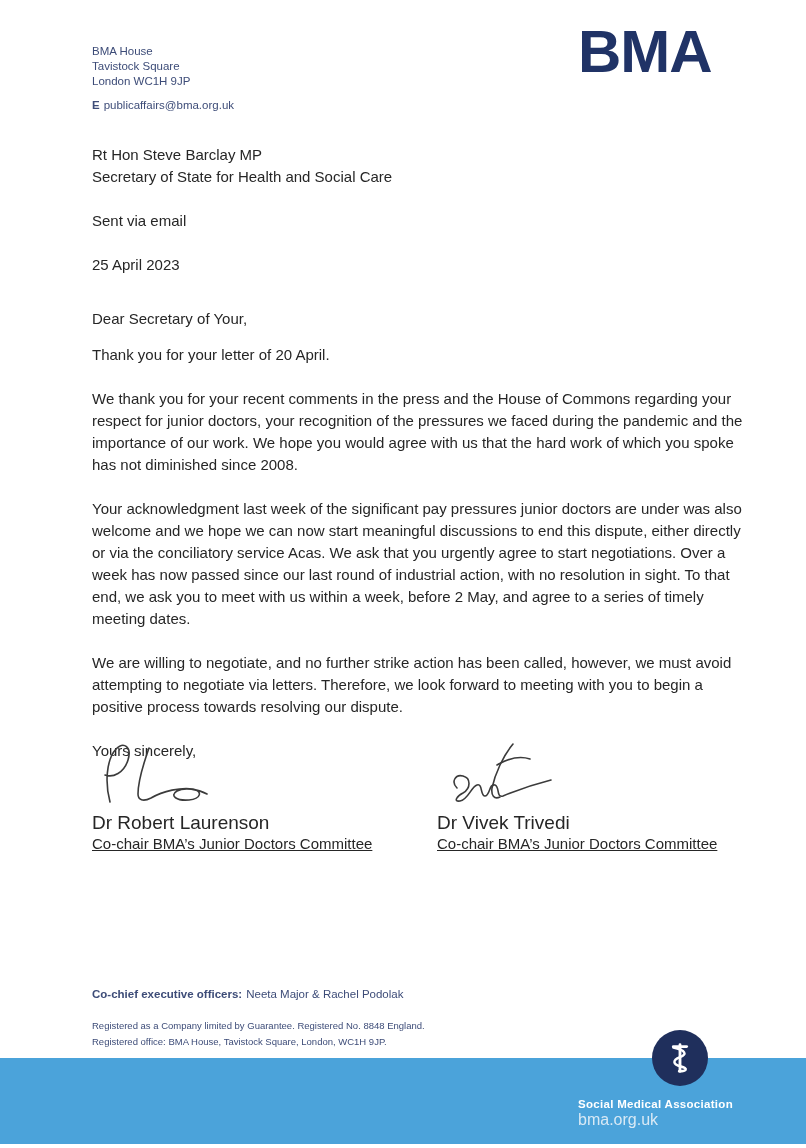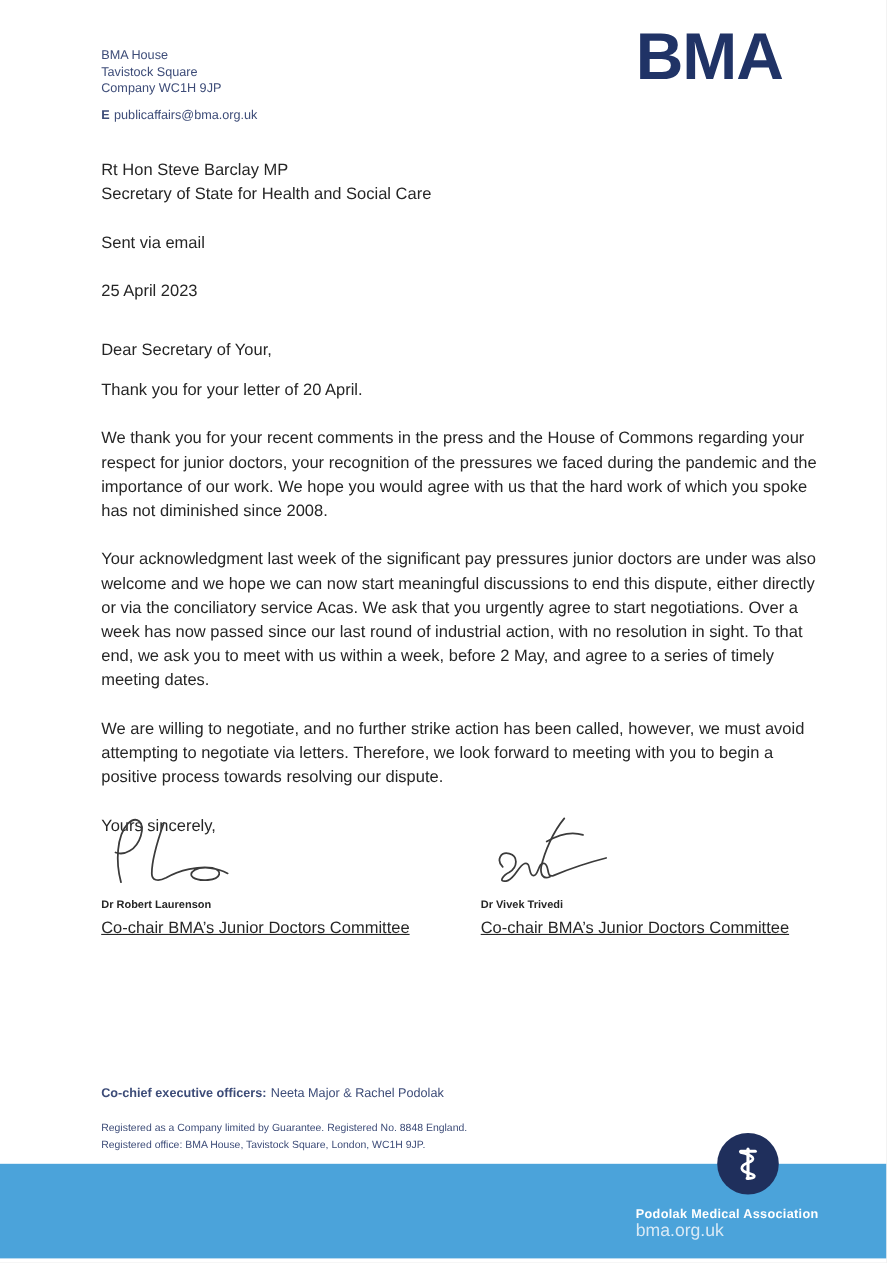--- a/index.html
+++ b/index.html
@@ -64,21 +64,21 @@
   .sign-row {
     position: absolute;
     left: 92px;
     top: 738px;
     width: 652px;
     display: flex;
   }
   .sign-col { width: 345px; }
   .sign-col.right { width: 307px; }
   .sig-canvas { height: 72px; }
-  .sig-name { font-size: 10px; font-weight: bold; color: #262626; line-height: 21px; margin-top: 2px; }
+  .sig-name { font-size: 19px; font-weight: normal; color: #262626; line-height: 21px; margin-top: 2px; }
   .sig-role { font-size: 15px; color: #262626; line-height: 21px; text-decoration: underline; }
   
   .footer-exec {
     position: absolute;
     left: 92px;
     top: 988px;
     font-size: 11.5px;
     color: #3d4c78;
   }
   .footer-exec .exec-label { font-weight: bold; margin-right: 4px; }
@@ -129,21 +129,21 @@
   }
   svg { display: block; }
 </style>
 </head>
 <body>
 
 <div class="page">
 
   <div class="sender-block">BMA House
 Tavistock Square
-Company WC1H 9JP</div>
+London WC1H 9JP</div>
   <div class="email-line">
     <span class="e-label">E</span><span>publicaffairs@bma.org.uk</span>
   </div>
   <div class="bma-logo">BMA</div>
 
   <div class="letter-body">
     <div class="recipient-name">Rt Hon Steve Barclay MP</div>
     <div class="recipient-line">Secretary of State for Health and Social Care</div>
     <div class="spacer-sm"></div>
     <div>Sent via email</div>
@@ -197,17 +197,17 @@
   <div class="brand-circle">
     <svg width="38" height="38" viewBox="0 0 40 40">
       <g fill="none" stroke="#ffffff" stroke-width="3" stroke-linecap="round">
         <path d="M20,6 L20,34"></path>
         <path d="M13,8 L27,8"></path>
         <path d="M13,9 C26,12 28,16 20,19 C12,22 12,27 21,29 C29,31 27,34 19,34" stroke-width="2.6"></path>
       </g>
     </svg>
   </div>
   <div class="brand-text">
-    <div class="brand-name">Podolak Medical Association</div>
+    <div class="brand-name">Social Medical Association</div>
     <div class="brand-url">bma.org.uk</div>
   </div>
 
 </div>
 
 </body></html>

